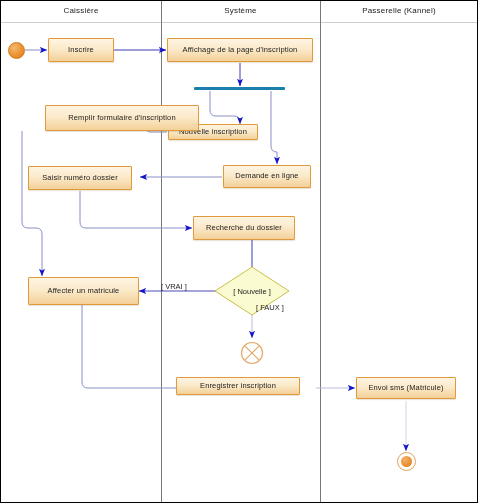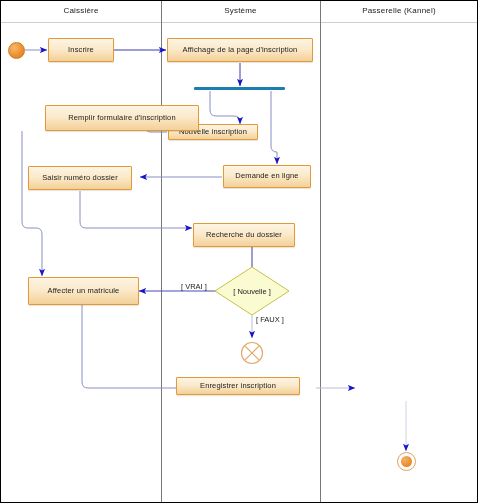--- a/index.html
+++ b/index.html
@@ -193,36 +193,37 @@
   <div class="fork-bar" style="left:194px; top:87px; width:91px; height:3px;"></div>
 
   <div class="activity" style="left:168px; top:124px; width:90px; height:16px;">Nouvelle inscription</div>
 
   <div class="activity" style="left:223px; top:165px; width:88px; height:23px;">Demande en ligne</div>
 
   <div class="activity" style="left:8px; top:105px; width:154px; height:26px;margin-left:37px;">Remplir formulaire d'inscription</div>
 
   <div class="activity" style="left:28px; top:166px; width:104px; height:24px;">Saisir numéro dossier</div>
 
-  <div class="activity" style="left:193px; top:216px; width:102px; height:24px;margin-top:7px;">Recherche du dossier</div>
+  <div class="activity" style="left:193px; top:216px; width:102px; height:24px;">Recherche du dossier</div>
 
   <div class="activity" style="left:28px; top:277px; width:111px; height:28px;">Affecter un matricule</div>
 
   <div class="activity" style="left:176px; top:377px; width:124px; height:18px;">Enregistrer inscription</div>
 
+  <div class="activity" style="left:356px; top:377px; width:100px; height:22px;">Envoi sms (Matricule)</div>
 
   <div class="decision" style="left:214px; top:266px; width:76px; height:50px;">
     <svg width="76" height="50" viewBox="0 0 76 50">
       <polygon points="38,1 75,25 38,49 1,25" fill="#fbfbd2" stroke="#c9c04a" stroke-width="1"></polygon>
     </svg>
     <span class="dlabel">[ Nouvelle ]</span>
   </div>
 
-  <div class="guard" style="left:161px; top:282px;padding-left:20px;">[ VRAI ]</div>
-  <div class="guard" style="left:256px; top:315px;">[ FAUX ]</div>
+  <div class="guard" style="left:161px; top:282px;">[ VRAI ]</div>
+  <div class="guard" style="left:256px; top:303px;">[ FAUX ]</div>
 
   <div class="flowfinal" style="left:240px; top:341px; width:24px; height:24px;">
     <svg width="24" height="24" viewBox="0 0 24 24">
       <circle cx="12" cy="12" r="10.5" fill="#ffffff" stroke="#e2a96a" stroke-width="1.2"></circle>
       <path d="M4.8,4.8 L19.2,19.2 M19.2,4.8 L4.8,19.2" stroke="#e2a96a" stroke-width="1.2" fill="none"></path>
     </svg>
   </div>
 
   <div class="final-ring" style="left:397px; top:452px; width:19px; height:19px;"></div>
   <div class="final-dot" style="left:401px; top:456px; width:11px; height:11px;"></div>

